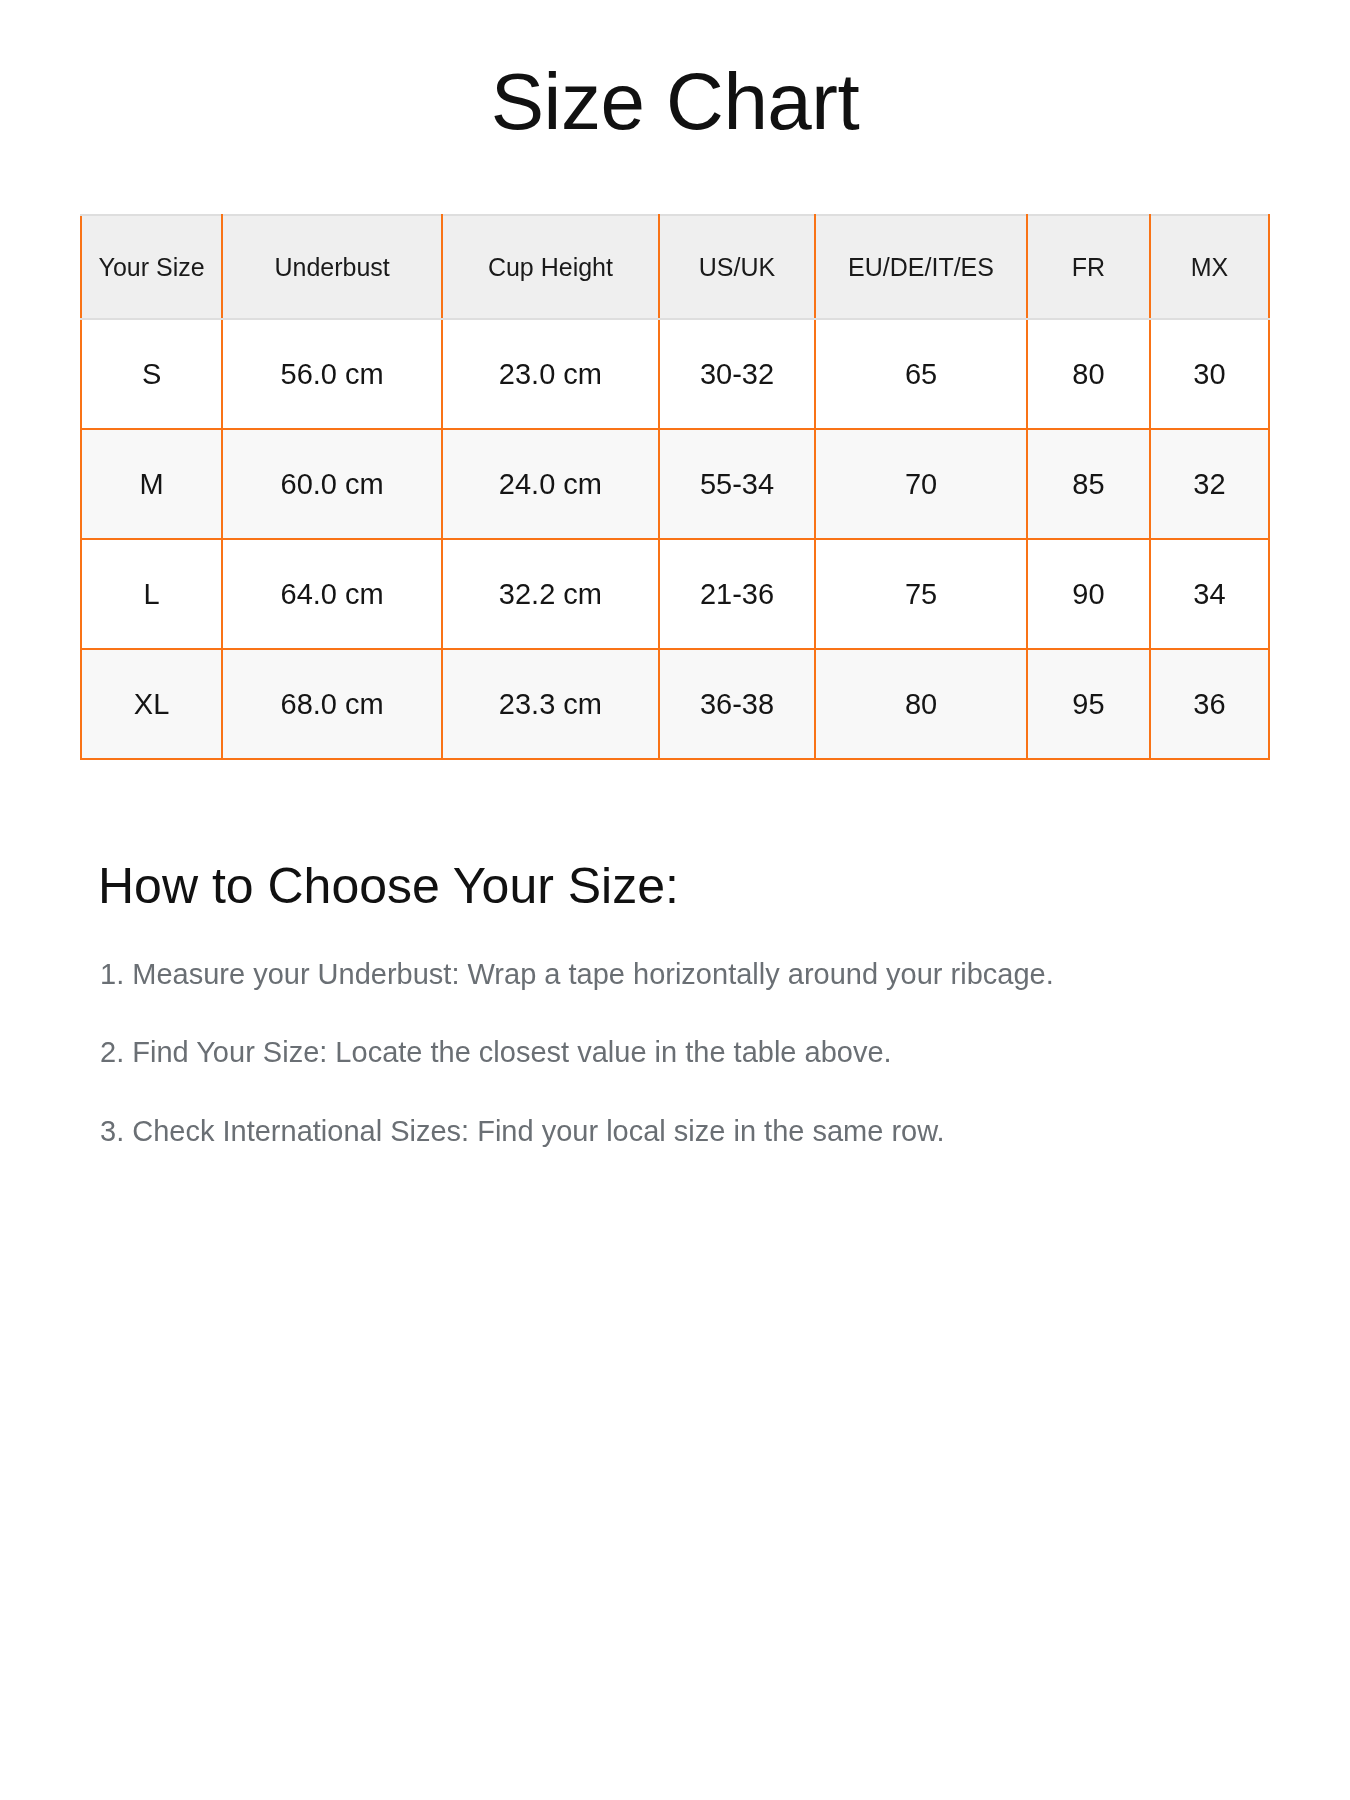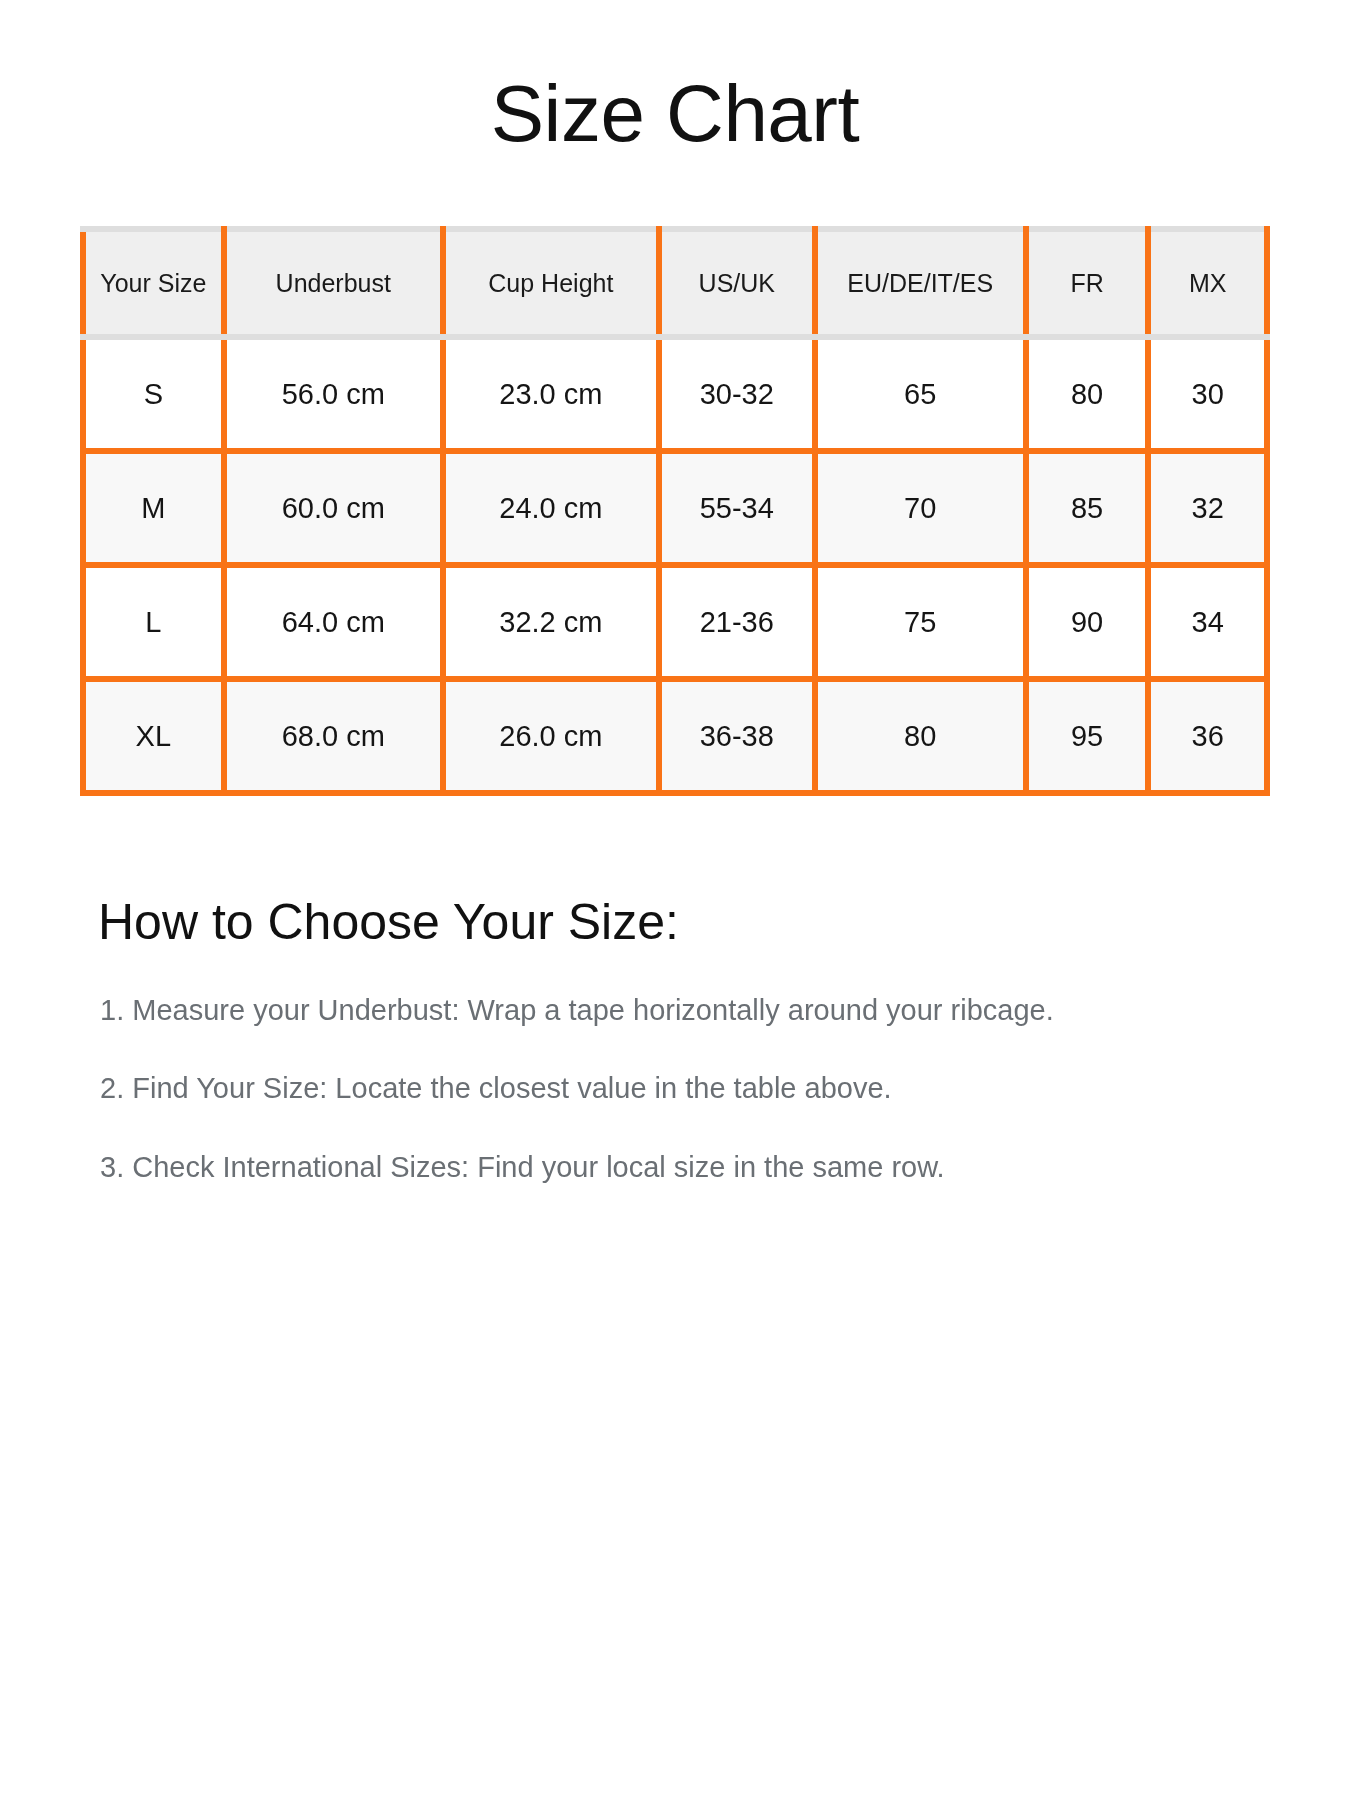--- a/index.html
+++ b/index.html
@@ -12,21 +12,21 @@
     background: #ffffff;
     font-family: "Liberation Sans", sans-serif;
     -webkit-font-smoothing: antialiased;
     overflow: hidden;
   }
 
   .page {
     width: 1350px;
     height: 1800px;
     box-sizing: border-box;
-    padding: 12px;
+    padding: 0;
     position: relative;
   }
 
   
   .header-block {
     text-align: center;
     padding-top: 62px;
   }
   .page-title {
     font-size: 80px;
@@ -52,21 +52,21 @@
     margin-top: 72px;
     width: 1190px;
   }
   table.size-table {
     border-collapse: collapse;
     width: 100%;
     table-layout: fixed;
   }
   table.size-table th,
   table.size-table td {
-    border: 6px solid #f97316;
+    border: 2px solid #f97316;
     text-align: center;
     vertical-align: middle;
     color: #151515;
     font-weight: 400;
   }
   table.size-table thead th {
     background: #efefef;
     font-size: 25px;
     height: 100px;
     color: #1a1a1a;
@@ -170,21 +170,21 @@
           <td>64.0 cm</td>
           <td>32.2 cm</td>
           <td>21-36</td>
           <td>75</td>
           <td>90</td>
           <td>34</td>
         </tr>
         <tr>
           <td>XL</td>
           <td>68.0 cm</td>
-          <td>26.0 cm</td>
+          <td>23.3 cm</td>
           <td>36-38</td>
           <td>80</td>
           <td>95</td>
           <td>36</td>
         </tr>
       </tbody>
     </table>
   </div>
 
   <div class="guide">

